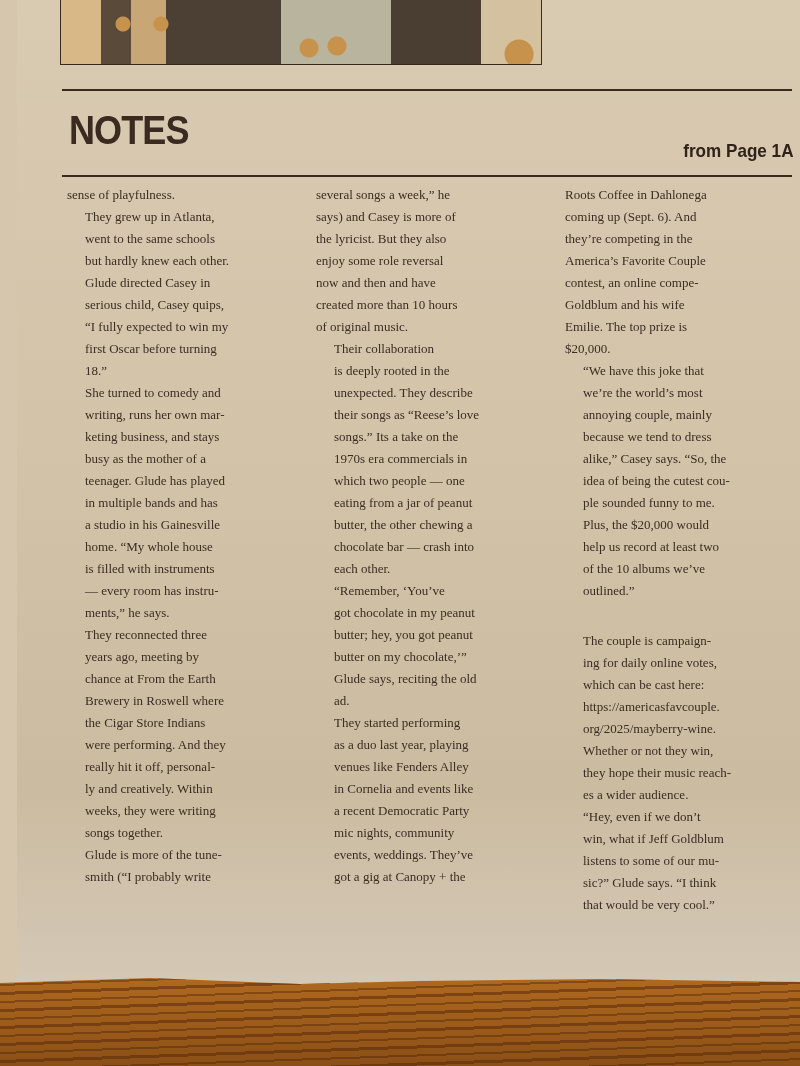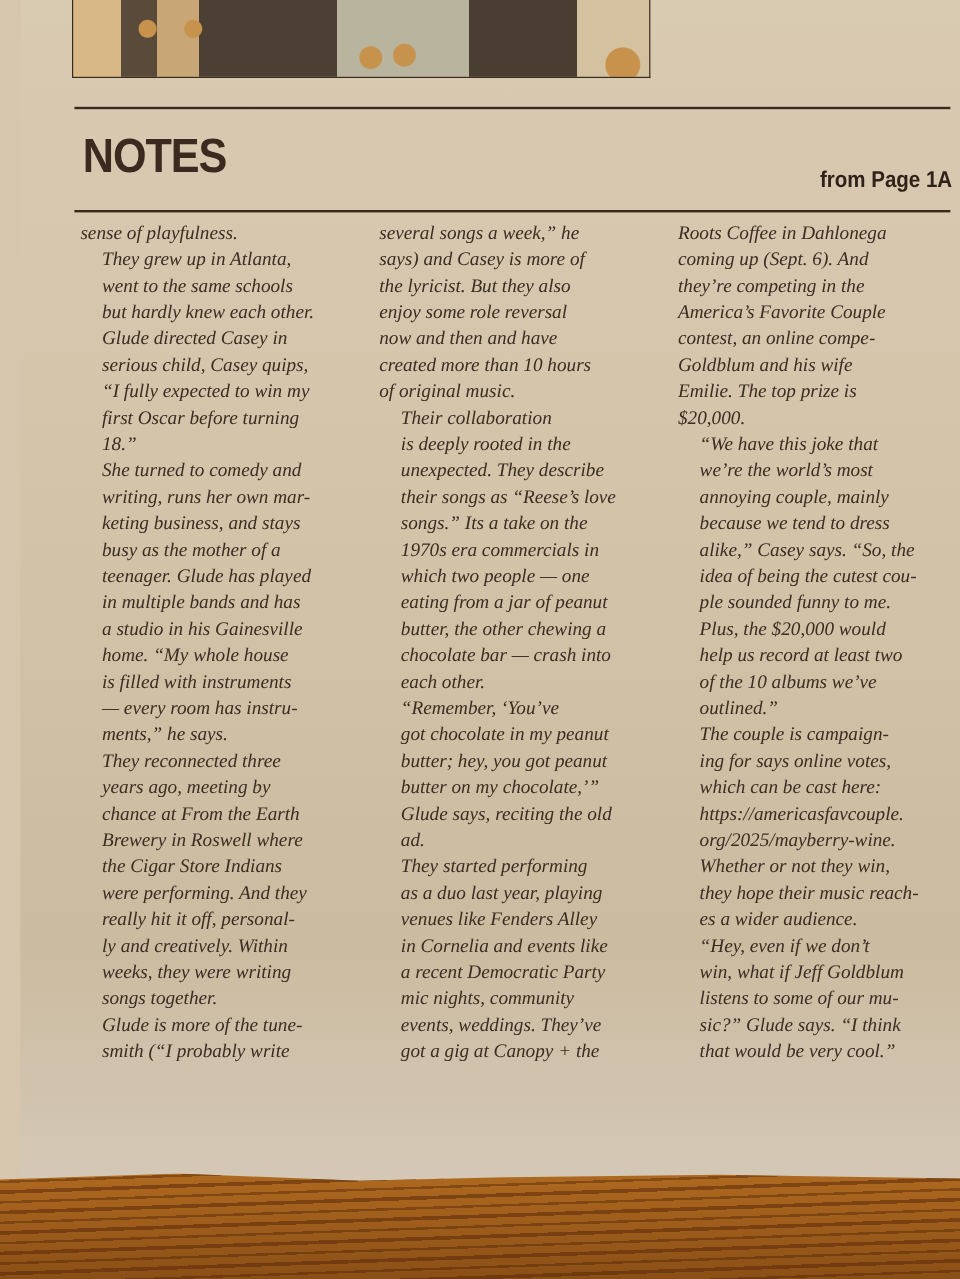--- a/index.html
+++ b/index.html
@@ -32,21 +32,21 @@
     font-family: "Liberation Sans", sans-serif; font-weight: bold;
     font-size: 40px; letter-spacing: -1px; color: #3a2a1f; transform: scaleX(0.9); transform-origin: left;
   }
   .from-page {
     position: absolute; right: 24px; top: 140px;
     font-family: "Liberation Sans", sans-serif; font-weight: bold;
     font-size: 19px; color: #2f2219; transform: scaleX(0.9); transform-origin: right;
   }
   .col {
     position: absolute; top: 184px; width: 236px;
-    font-size: 16px; line-height: 22px; color: #3a2d22; font-style: italic;
+    font-size: 13px; line-height: 22px; color: #3a2d22;
   }
   .col p { margin: 0; text-indent: 18px; }
   .col p.noindent { text-indent: 0; }
   .col span.line { display: block; white-space: nowrap; }
   .c1 { left: 50px; }
   .c2 { left: 299px; }
   .c3 { left: 548px; }
   .side-photo {
     position: absolute; left: 789px; top: 214px; width: 11px; height: 700px;
     background: linear-gradient(180deg, #6c5a44 0%, #8a6b4e 20%, #6d4a34 45%, #3a2418 70%, #2b1c12 100%);
@@ -175,22 +175,22 @@
         <span class="line">because we tend to dress</span>
         <span class="line">alike,” Casey says. “So, the</span>
         <span class="line">idea of being the cutest cou-</span>
         <span class="line">ple sounded funny to me.</span>
         <span class="line">Plus, the $20,000 would</span>
         <span class="line">help us record at least two</span>
         <span class="line">of the 10 albums we’ve</span>
         <span class="line">outlined.”</span>
       </p>
       <p>
-        <span class="line" style="text-indent: 18px;">The couple is campaign-</span>
-        <span class="line">ing for says online votes,</span>
+        <span class="line" style="text-indent: 18px; margin-top: 28px;">The couple is campaign-</span>
+        <span class="line">ing for daily online votes,</span>
         <span class="line">which can be cast here:</span>
         <span class="line">https://americasfavcouple.</span>
         <span class="line">org/2025/mayberry-wine.</span>
       </p>
       <p>
         <span class="line" style="text-indent: 18px;">Whether or not they win,</span>
         <span class="line">they hope their music reach-</span>
         <span class="line">es a wider audience.</span>
       </p>
       <p>

